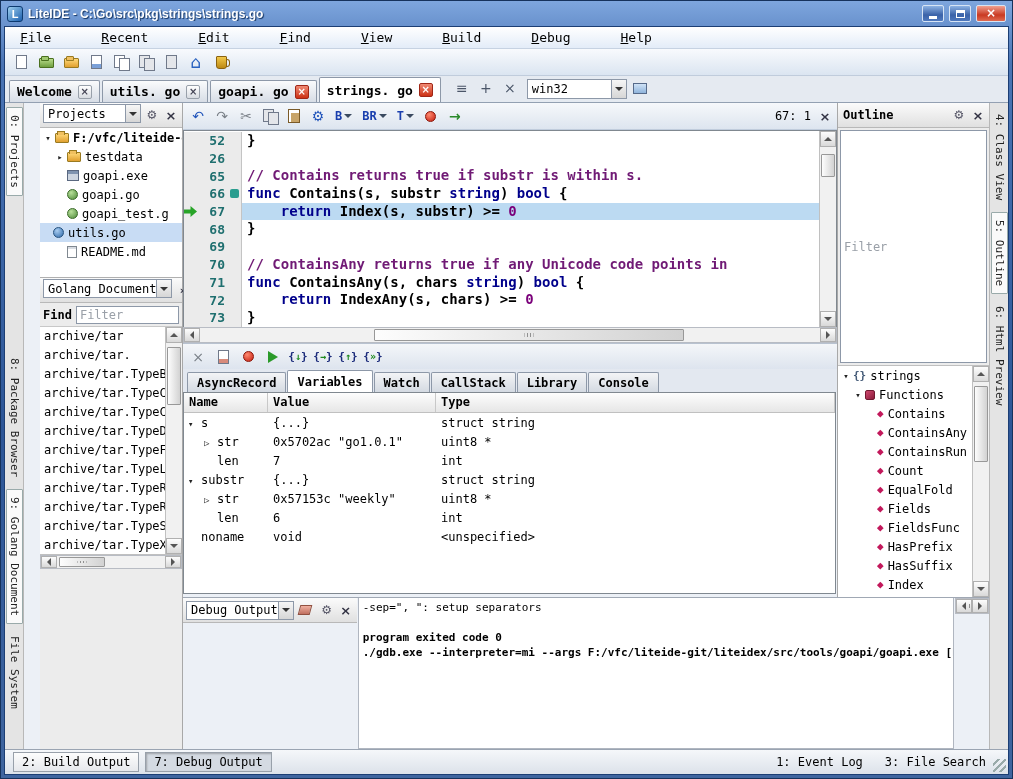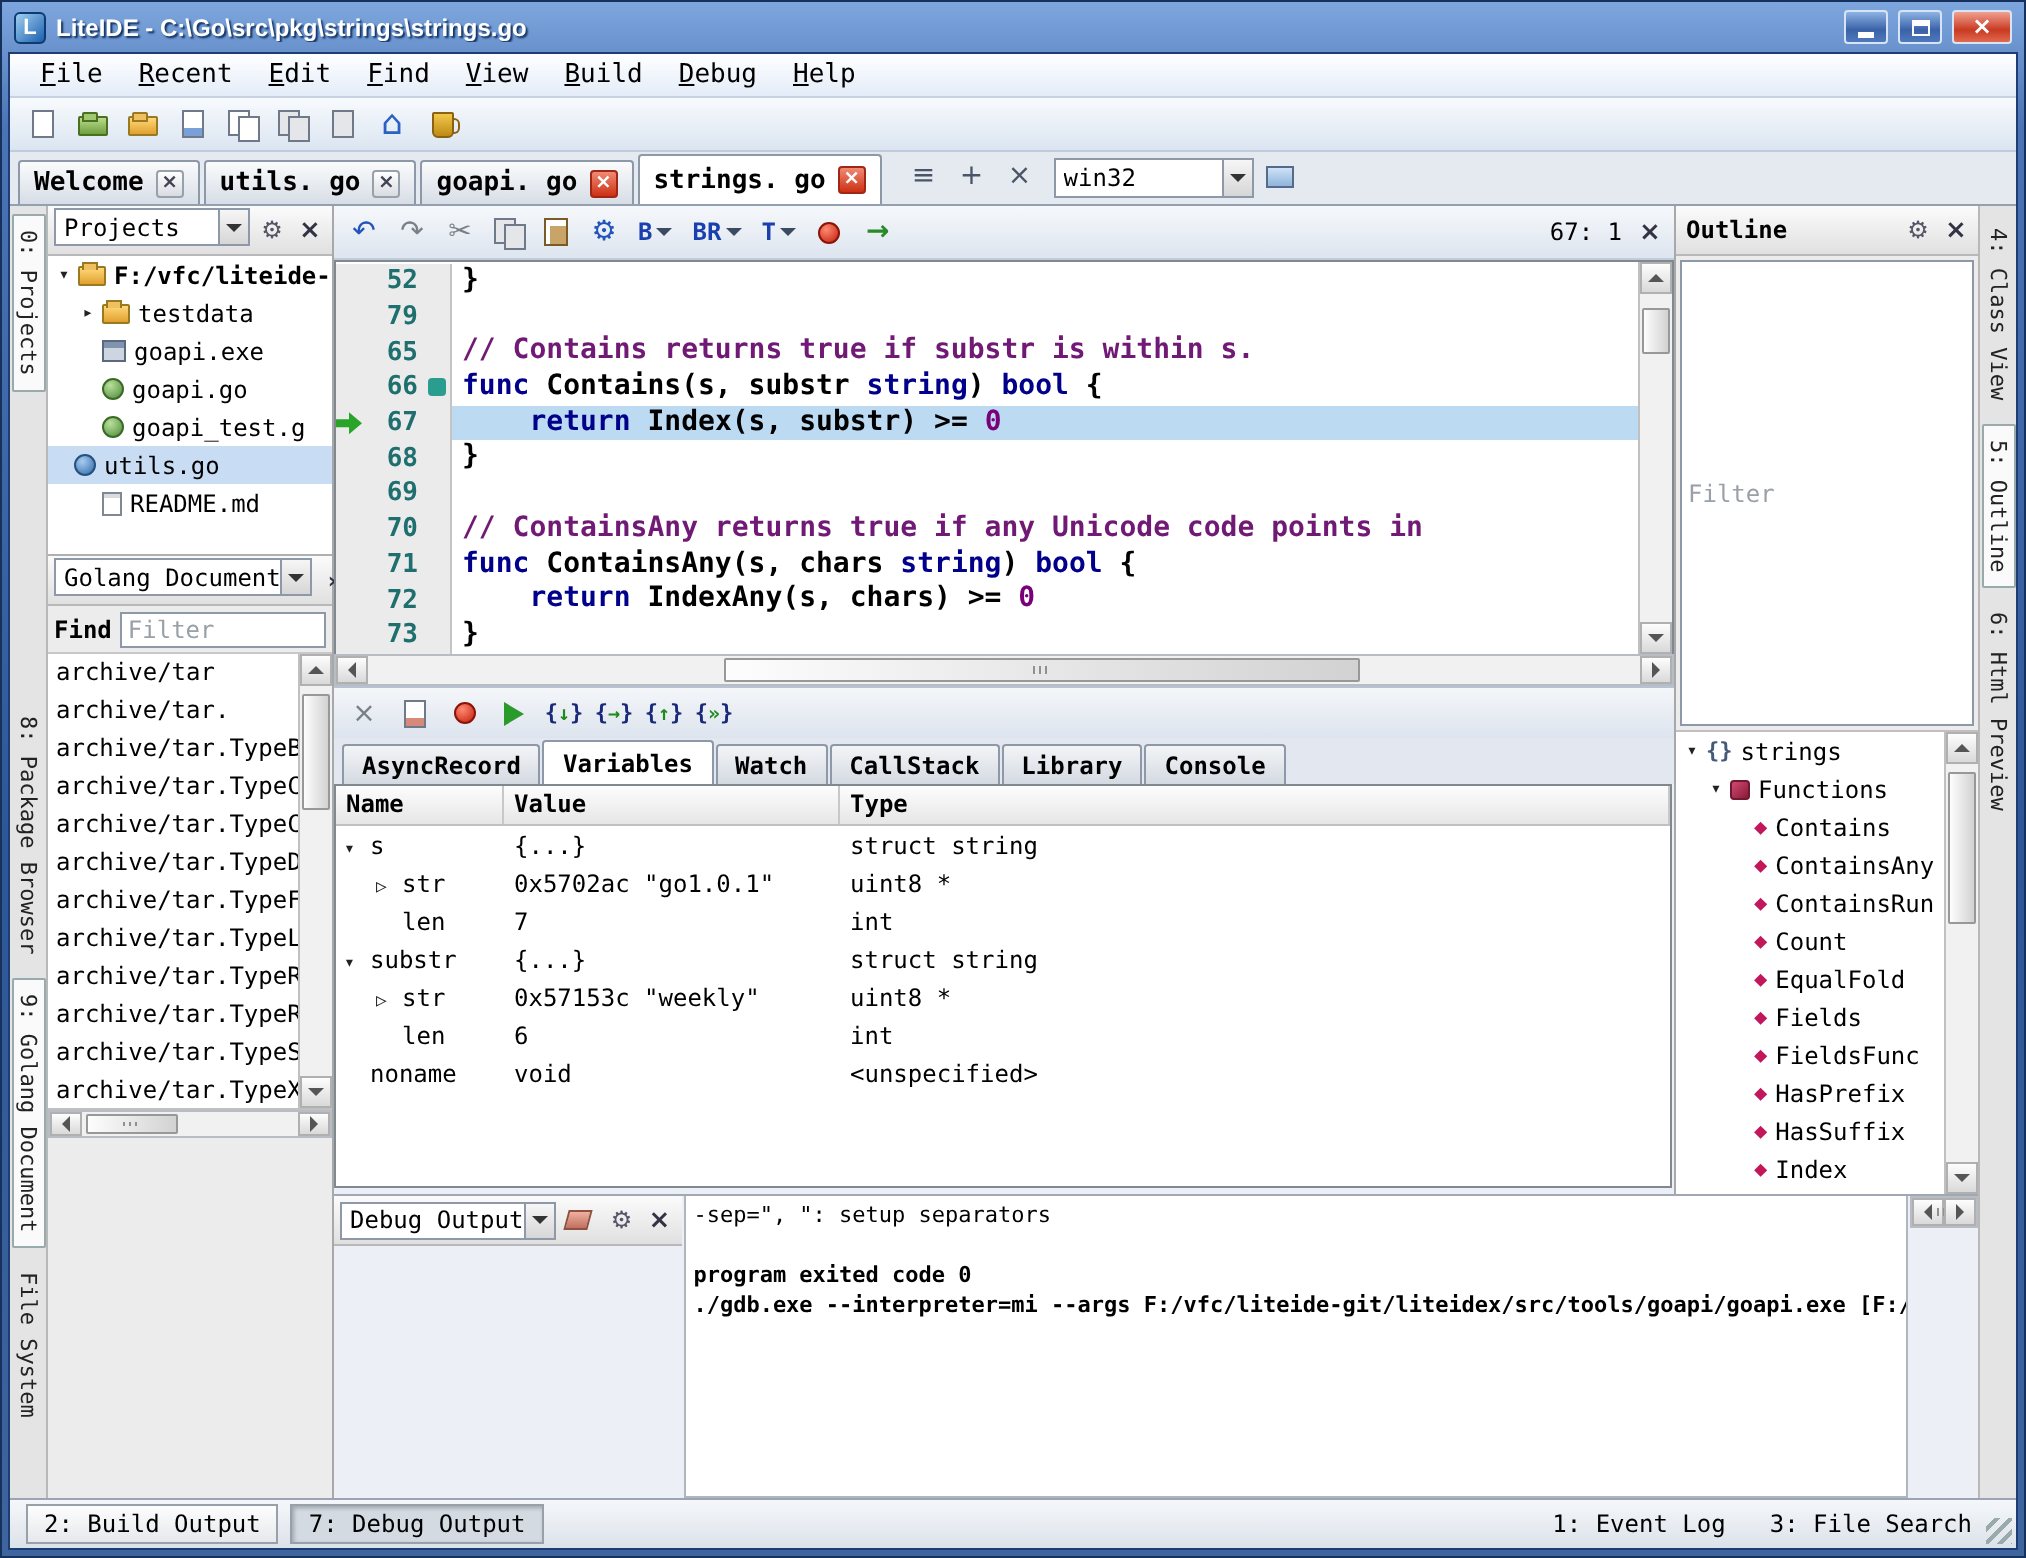--- a/index.html
+++ b/index.html
@@ -12,21 +12,21 @@
   .titlebar .title { flex:1; color:#fff; font:bold 12px "Liberation Sans",sans-serif; text-shadow:1px 1px 1px #10305e; white-space:nowrap; overflow:hidden; }
   .win-btn { width:22px; height:17px; border:1px solid #d7e4f4; border-radius:2px; background:linear-gradient(#8db2e3,#3a62a8 60%,#4f79bd); display:flex; align-items:center; justify-content:center; }
   .win-btn.close { background:linear-gradient(#f0a090,#c93a22 60%,#e06a50); width:30px; }
   .wb { display:block; }
   .wb.min { width:8px; height:3px; background:#fff; margin-top:8px; }
   .wb.max { width:9px; height:8px; border:1px solid #fff; border-top:3px solid #fff; }
   .wb.x { color:#fff; font:bold 12px "DejaVu Sans",sans-serif; line-height:15px; }
   .wb.x::after { content:"×"; }
   
   .app-body { flex:1; min-height:0; border:1px solid #1c3e74; background:#ecf0f6; display:flex; flex-direction:column; }
-  .menubar { height:22px; background:linear-gradient(#ffffff,#e3ecf8); border-bottom:1px solid #c6d2e2; display:flex; align-items:center; padding-left:6px; }
+  .menubar { height:22px; background:linear-gradient(#ffffff,#e3ecf8); border-bottom:1px solid #c6d2e2; display:flex; align-items:center; padding-left:6px;gap:32px; }
   .menu-item { padding:2px 9px; font-size:13px; }
   .menu-item u { text-decoration:underline; }
   .toolbar { height:27px; background:linear-gradient(#f8fafd,#dbe5f1); border-bottom:1px solid #c0ccdc; display:flex; align-items:center; gap:3px; padding:0 5px; }
   .tbtn { width:22px; height:22px; display:inline-flex; align-items:center; justify-content:center; border:1px solid transparent; border-radius:2px; flex:none; }
   .gly { font-family:"DejaVu Sans",sans-serif; font-size:14px; line-height:1; }
   .g-blue{color:#2255bb;} .g-gray{color:#7a8088;} .g-dim{color:#4a5568;} .g-green{color:#2a8a2a;font-weight:bold;} .g-home{color:#2a62c0;font-size:17px;}
   .i-page{width:11px;height:14px;background:#fff;border:1px solid #70798a;}
   .i-page.gray{background:#e4e6ea;}
   .i-page.blue{background:#fff;border:1px solid #70798a;box-shadow:inset 0 -4px 0 #7aa0d8;}
   .i-page.red{background:#fff;border:1px solid #70798a;box-shadow:inset 0 -4px 0 #d88a7a;}
@@ -68,21 +68,21 @@
   .win32-combo { width:100px; }
   
   .main { flex:1; min-height:0; display:flex; }
   .strip { width:19px; background:#e4e4e4; display:flex; flex-direction:column; align-items:center; gap:5px; padding-top:4px; font-size:11px; }
   .strip.left { border-right:1px solid #b8b8b8; }
   .strip.right { border-left:1px solid #b8b8b8; }
   .strip-btn { writing-mode:vertical-rl; padding:7px 1px; color:#222; white-space:nowrap; }
   .strip-btn.active { background:#fafafa; border:1px solid #9aa; border-radius:1px; }
   .strip.left .strip-btn:nth-child(2){ margin-top:150px; }
   
-  .left-panel { width:143px; background:#ececec; border-right:1px solid #a8a8a8; display:flex; flex-direction:column; }
+  .left-panel { width:143px; background:#ececec; border-right:1px solid #a8a8a8; display:flex; flex-direction:column;margin-left:16px; }
   .panel-header { height:25px; flex:none; display:flex; align-items:center; gap:3px; background:linear-gradient(#fbfbfb,#e0e0e0); border-bottom:1px solid #b8b8b8; padding:0 3px; }
   .panel-title { font-weight:bold; font-size:12px; padding-left:2px; flex:1; }
   .hbtn { width:16px; height:16px; display:inline-flex; align-items:center; justify-content:center; font-family:"DejaVu Sans",sans-serif; font-size:11px; color:#334; flex:none; }
   .hbtn.gear::after { content:"⚙"; font-size:12px; color:#556; }
   .hbtn.x::after { content:"×"; font-weight:bold; font-size:13px; }
   .hbtn.chev::after { content:"»"; font-weight:bold; }
   .hbtn.clear::after { content:""; width:10px; height:8px; background:linear-gradient(#f0b0a0,#c07060); border:1px solid #905040; transform:skewX(-15deg); }
   .combo.small { flex:1; height:19px; }
   .combo.wide { flex:1; max-width:300px; height:19px; margin-bottom:0; }
   .tree { background:#fff; overflow:hidden; }
@@ -420,21 +420,21 @@
                     <span class="gutter">
                       <span class="dbg-arrow"></span>
                       <span class="lnum">52</span>
                       <span class="lmark"></span>
                     </span>
                     <span class="ctext"><span class="sg-p">}</span></span>
                   </div>
                   <div class="code-row">
                     <span class="gutter">
                       <span class="dbg-arrow"></span>
-                      <span class="lnum">79</span>
+                      <span class="lnum">26</span>
                       <span class="lmark"></span>
                     </span>
                     <span class="ctext"></span>
                   </div>
                   <div class="code-row">
                     <span class="gutter">
                       <span class="dbg-arrow"></span>
                       <span class="lnum">65</span>
                       <span class="lmark"></span>
                     </span>

